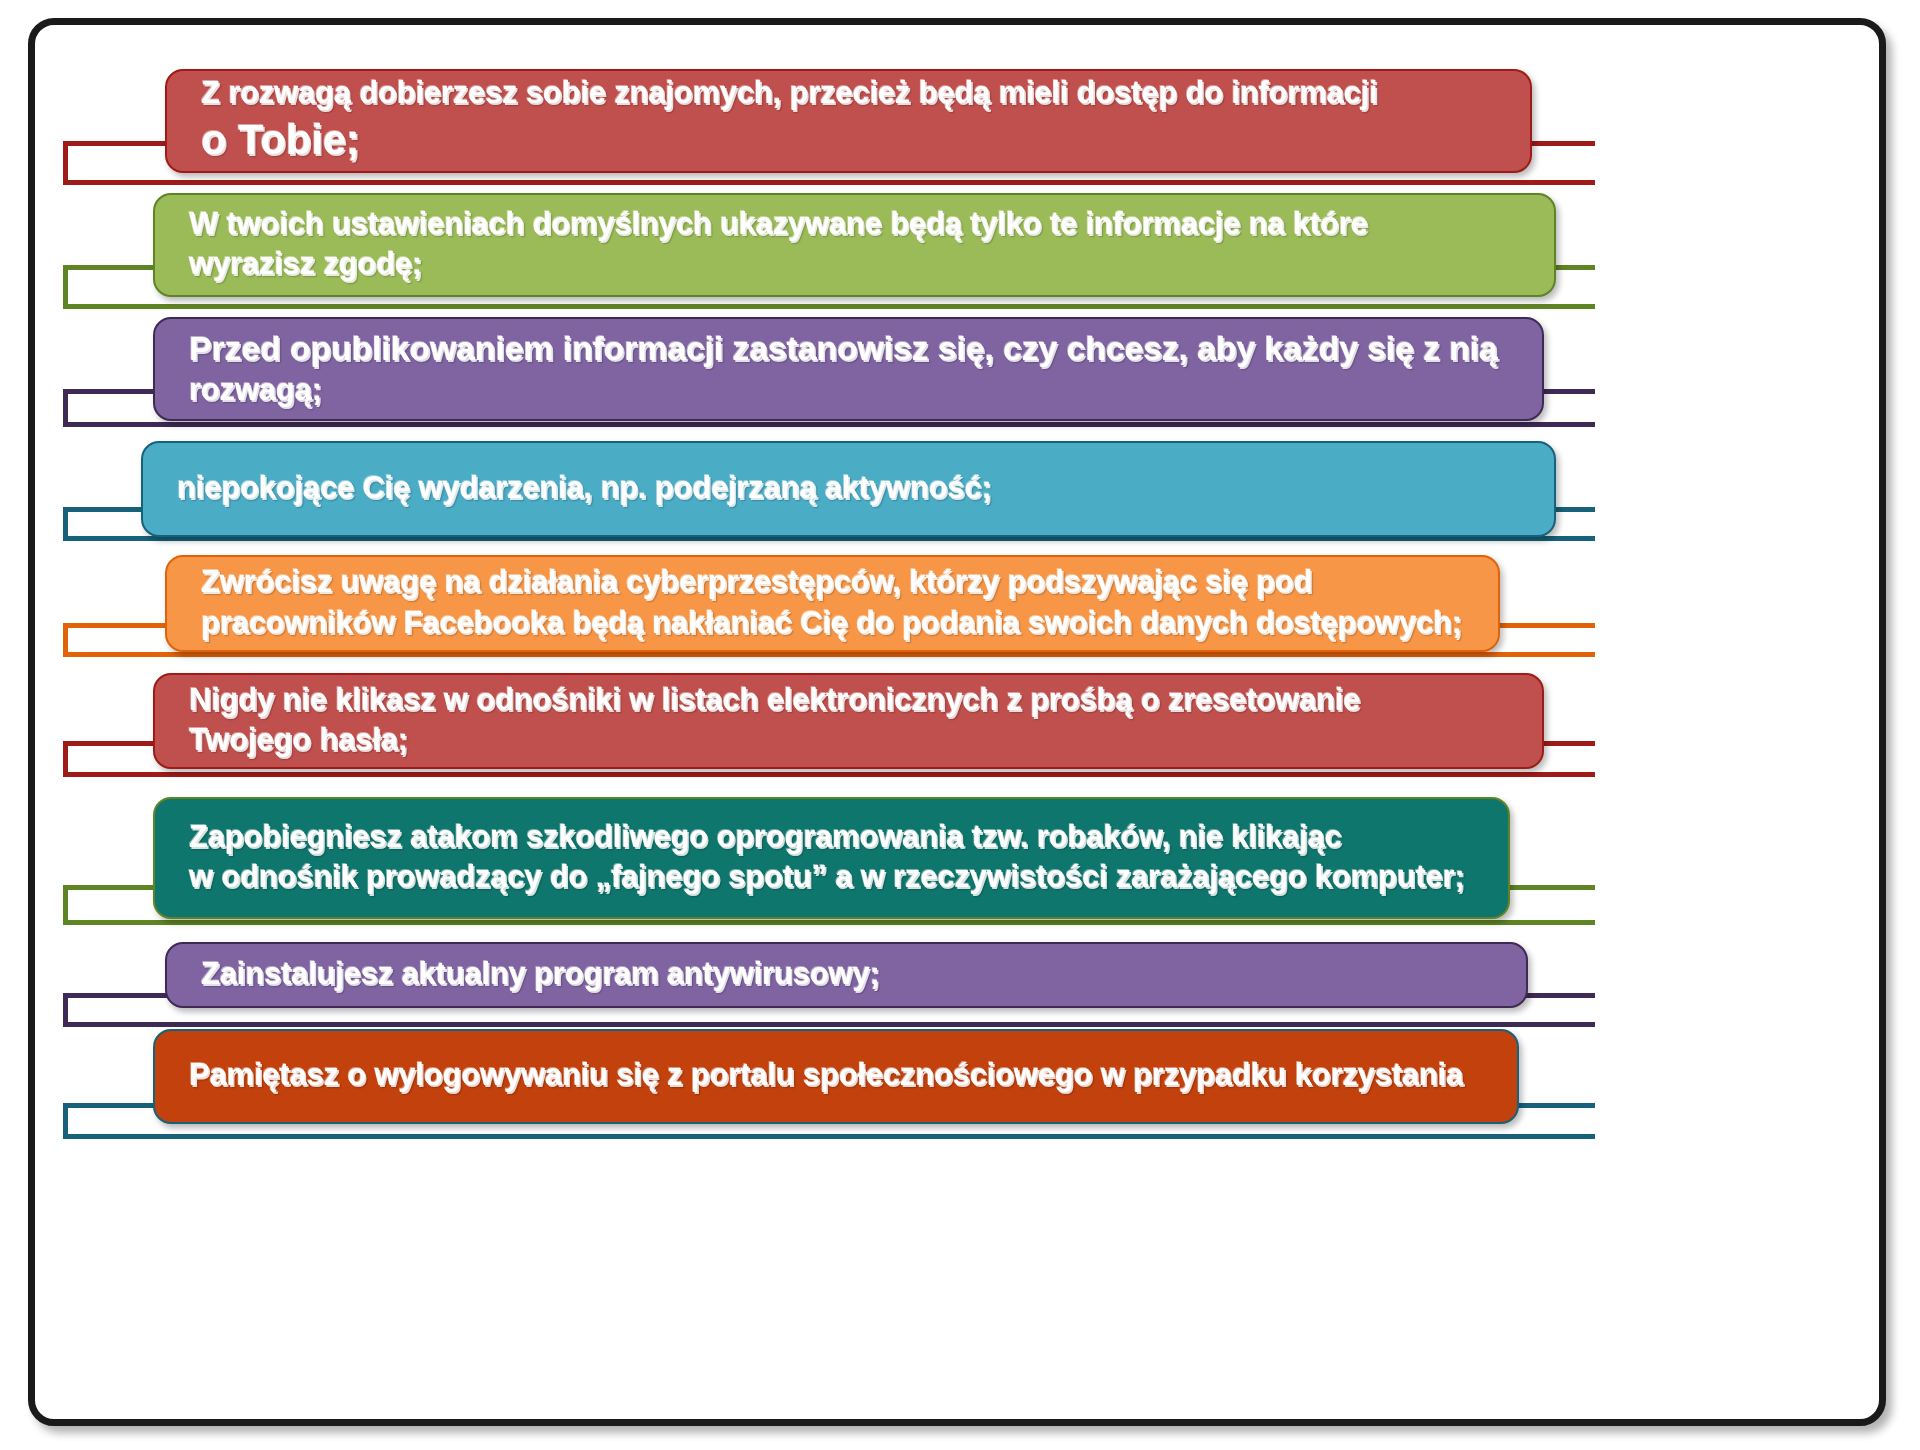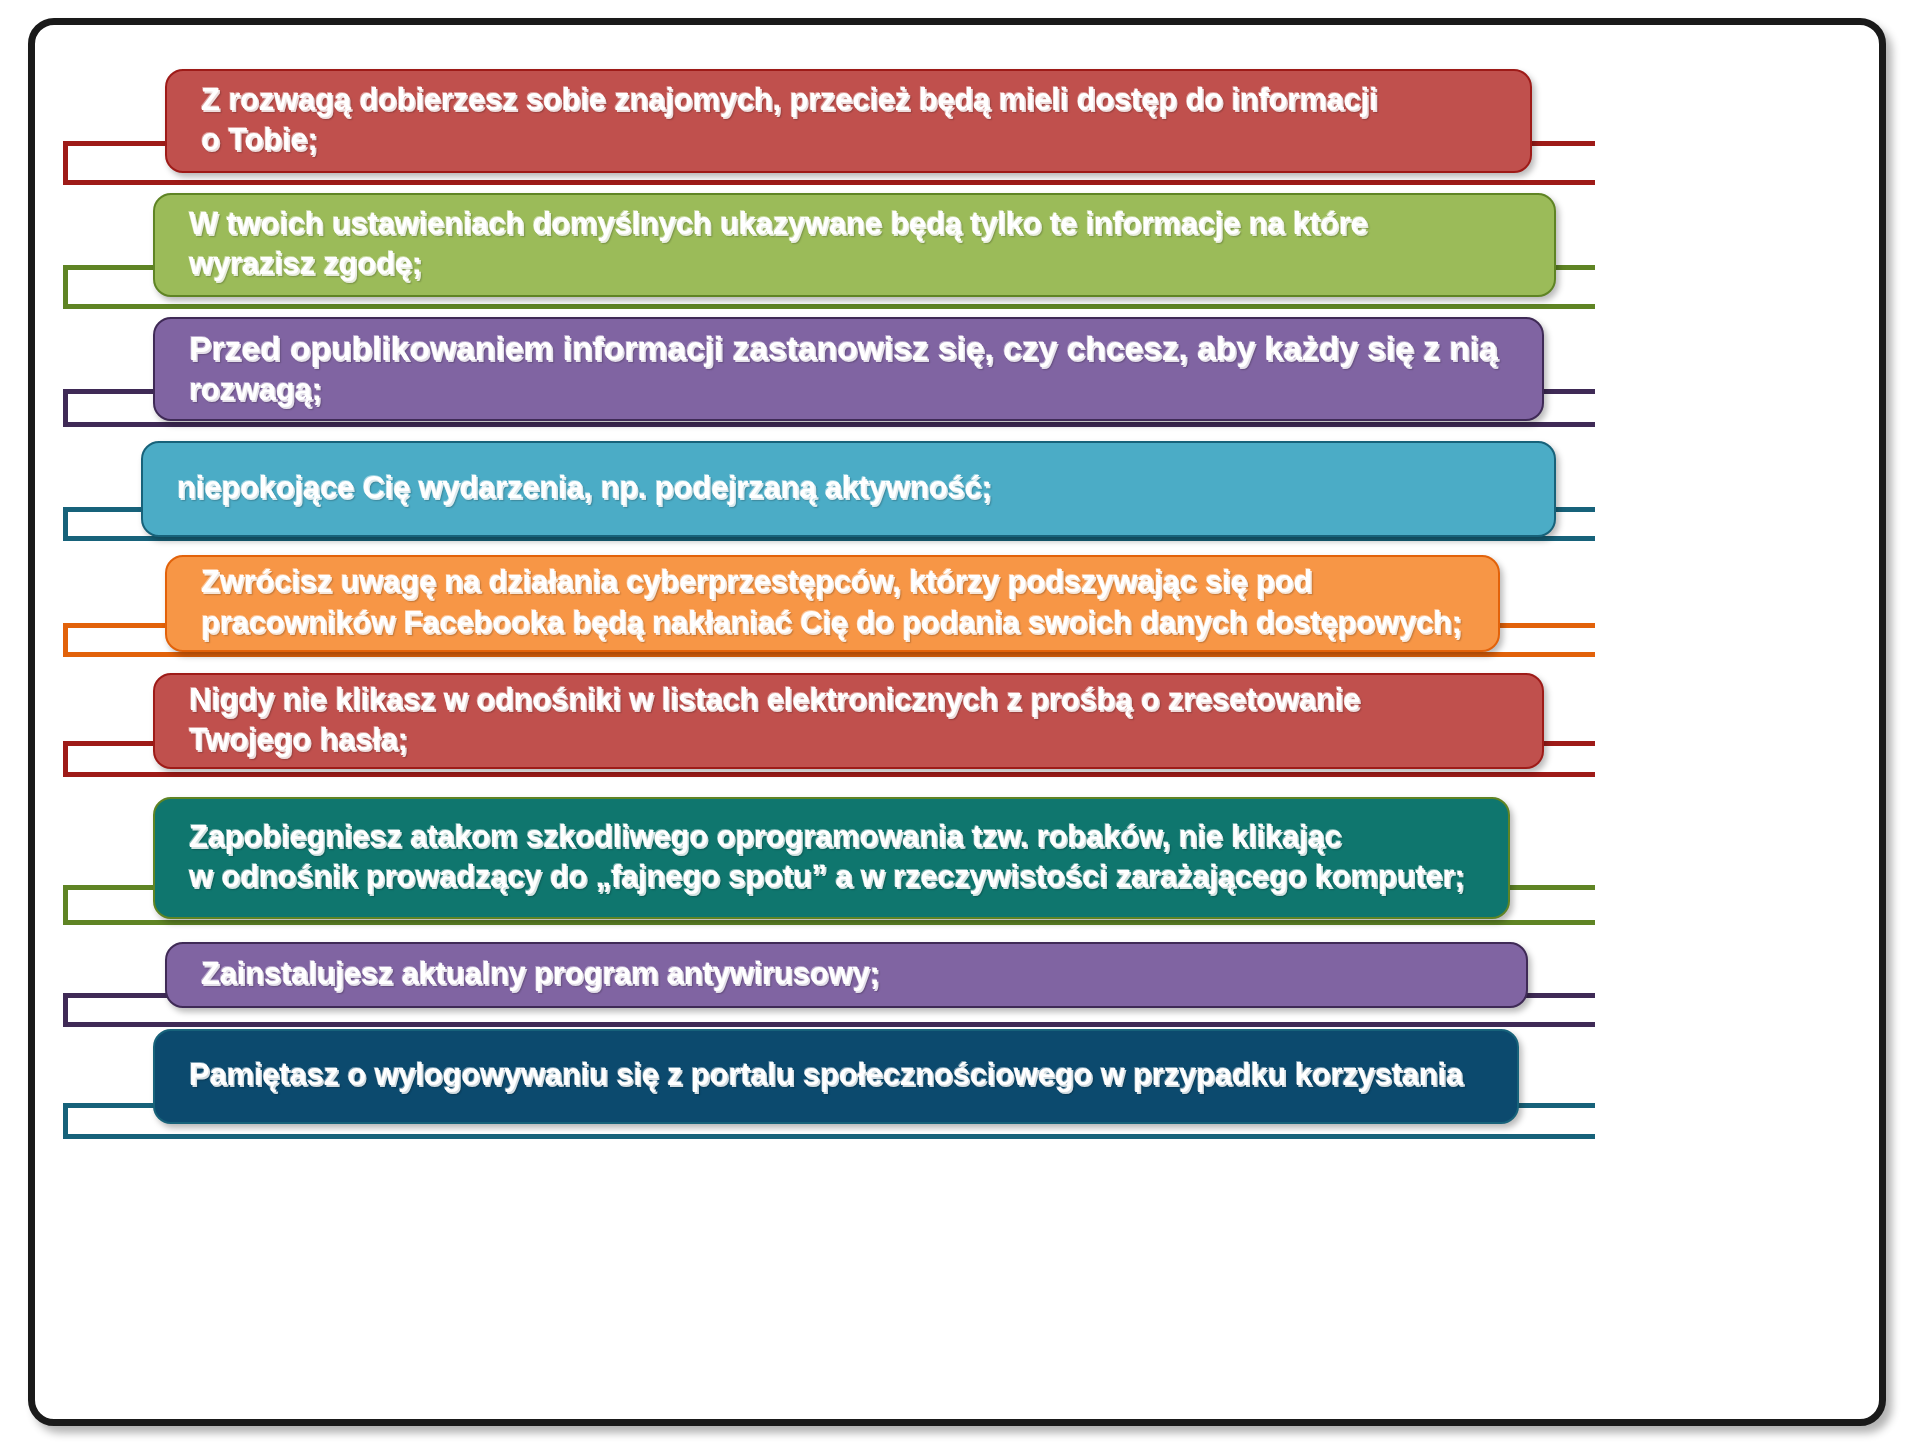--- a/index.html
+++ b/index.html
@@ -81,21 +81,21 @@
 </style>
 </head>
 <body>
 
 <div id="diagram-frame">
   <div id="steps">
       <div class="step">
         <div class="bracket" style="top: 116px; height: 44px; width: 1532px; border-color: rgb(158, 27, 24);"></div>
         <div class="chip" style="left: 130px; width: 1367px; top: 44px; height: 104px; background: rgb(192, 80, 77); border: 2px solid rgb(158, 27, 24);">
           <div class="line" style="font-size: 31px;">Z rozwagą dobierzesz sobie znajomych, przecież będą mieli dostęp do informacji</div>
-          <div class="line" style="font-size: 31px;">o Tobie;</div>
+          <div class="line" style="font-size: 42px;">o Tobie;</div>
         </div>
       </div>
       <div class="step">
         <div class="bracket" style="top: 240px; height: 44px; width: 1532px; border-color: rgb(95, 132, 36);"></div>
         <div class="chip" style="left: 118px; width: 1403px; top: 168px; height: 104px; background: rgb(155, 187, 89); border: 2px solid rgb(95, 132, 36);">
           <div class="line" style="font-size: 31px;">W twoich ustawieniach domyślnych ukazywane będą tylko te informacje na które</div>
           <div class="line" style="font-size: 31px;">wyrazisz zgodę;</div>
         </div>
       </div>
       <div class="step">
@@ -133,18 +133,18 @@
         </div>
       </div>
       <div class="step">
         <div class="bracket" style="top: 968px; height: 34px; width: 1532px; border-color: rgb(63, 42, 86);"></div>
         <div class="chip" style="left: 130px; width: 1363px; top: 917px; height: 66px; background: rgb(128, 100, 162); border: 2px solid rgb(63, 42, 86);">
           <div class="line" style="font-size: 31px;">Zainstalujesz aktualny program antywirusowy;</div>
         </div>
       </div>
       <div class="step">
         <div class="bracket" style="top: 1078px; height: 36px; width: 1532px; border-color: rgb(23, 98, 122);"></div>
-        <div class="chip" style="left: 118px; width: 1366px; top: 1004px; height: 95px; background: #0c4a6e; border: 2px solid rgb(23, 98, 122); gap: 22px;">
+        <div class="chip" style="left: 118px; width: 1366px; top: 1004px; height: 95px; background: #c2410c; border: 2px solid rgb(23, 98, 122); gap: 22px;">
           <div class="line" style="font-size: 31px;">Pamiętasz o wylogowywaniu się z portalu społecznościowego w przypadku korzystania</div>
         </div>
       </div>
     </div>
 </div>
 
 </body></html>

